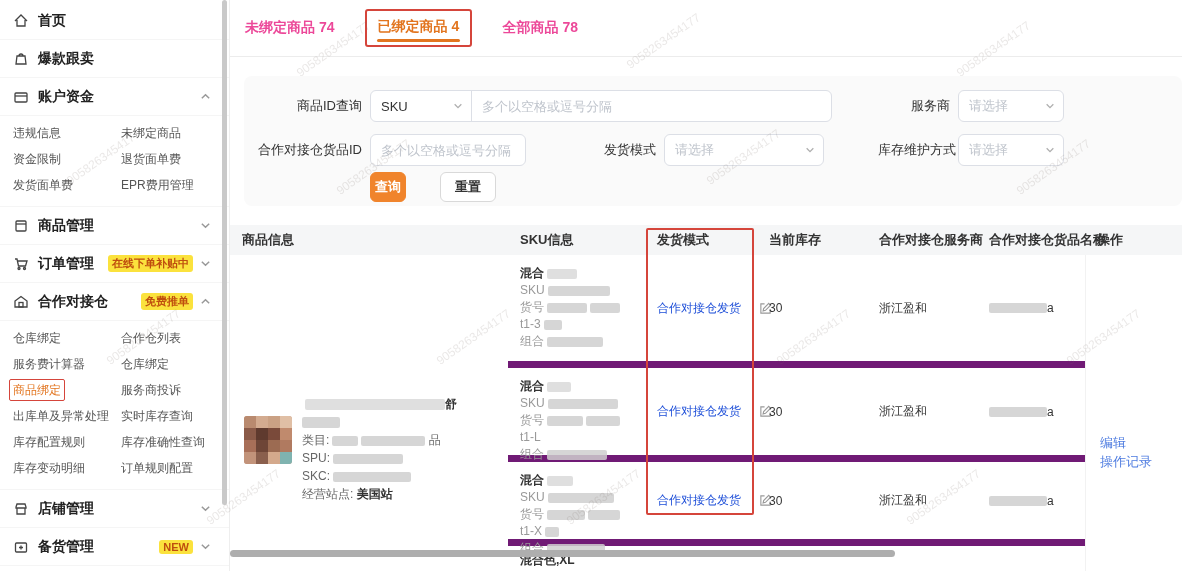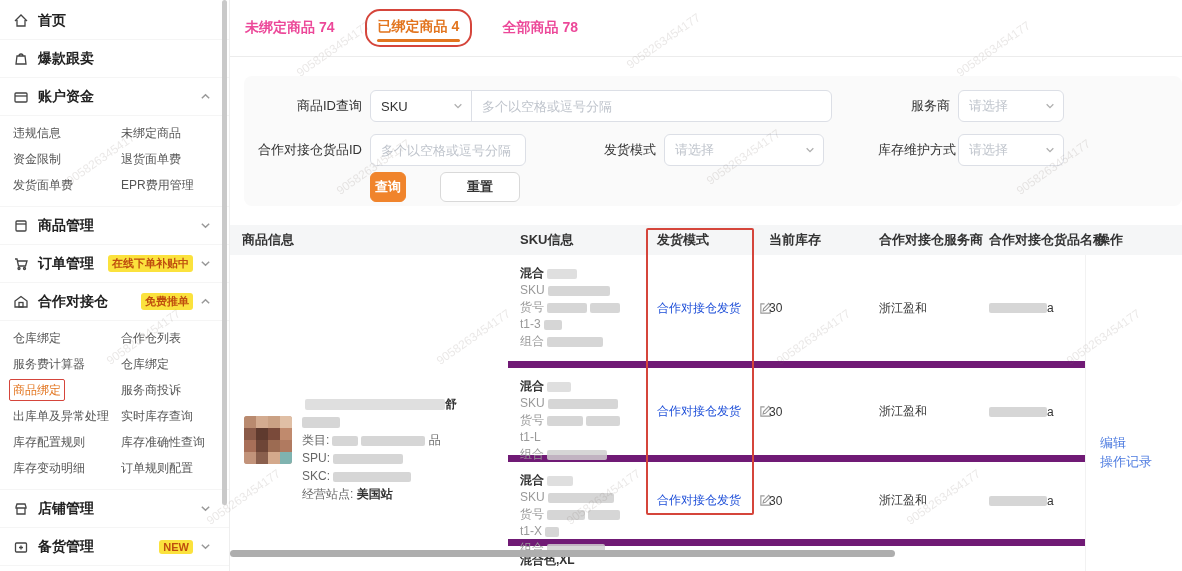--- a/index.html
+++ b/index.html
@@ -33,21 +33,21 @@
 
   
   .main { position:absolute; left:230px; top:0; width:952px; height:571px; background:#fff; }
 
   
   .tabs { position:absolute; left:0; top:0; width:952px; height:57px;
     border-bottom:1px solid #ececec; display:flex; align-items:center; padding-left:15px; }
   .tab { font-size:14px; color:#ec4899; margin-right:30px; cursor:pointer; font-weight:700; }
   .tab .cnt { margin-left:4px; }
   .tab.active { color:#e2751f; position:relative; border:2px solid #d5453b;
-    border-radius:15px; padding:7px 11px 9px; }
+    border-radius:3px; padding:7px 11px 9px; }
   .tab.active::after { content:""; position:absolute; left:10px; right:10px; bottom:3px;
     height:3px; background:#e2751f; border-radius:2px; }
 
   
   .fcard { position:absolute; left:14px; top:76px; width:938px; height:130px;
     background:#fafafa; border-radius:8px; }
   .flabel { position:absolute; font-size:13px; color:#333; text-align:right; line-height:32px; }
   .fgroup { position:absolute; height:32px; background:#fff; border:1px solid #dcdfe6;
     border-radius:6px; display:flex; align-items:center; overflow:hidden; }
   .fsel { display:flex; align-items:center; justify-content:space-between;
@@ -297,21 +297,21 @@
       <div class="fgroup" style="left:714px;top:58px;width:106px">
         <div class="fsel ph" style="flex:1;justify-content:space-between">
           <span>请选择</span>
           <svg class="chev" viewBox="0 0 12 12">
               <path d="M2 4 L6 8 L10 4"></path>
             </svg>
         </div>
       </div>
 
       <div class="btn primary" style="left:126px;top:96px;width:36px">查询</div>
-      <div class="btn plain" style="left:196px;top:96px;width:80px">重置</div>
+      <div class="btn plain" style="left:196px;top:96px;width:56px">重置</div>
     </div>
 
     <div class="tcard">
       <div class="thead">
         <div>商品信息</div>
         <div>SKU信息</div>
         <div>发货模式</div>
         <div>当前库存</div>
         <div>合作对接仓服务商</div>
         <div>合作对接仓货品名称</div>

